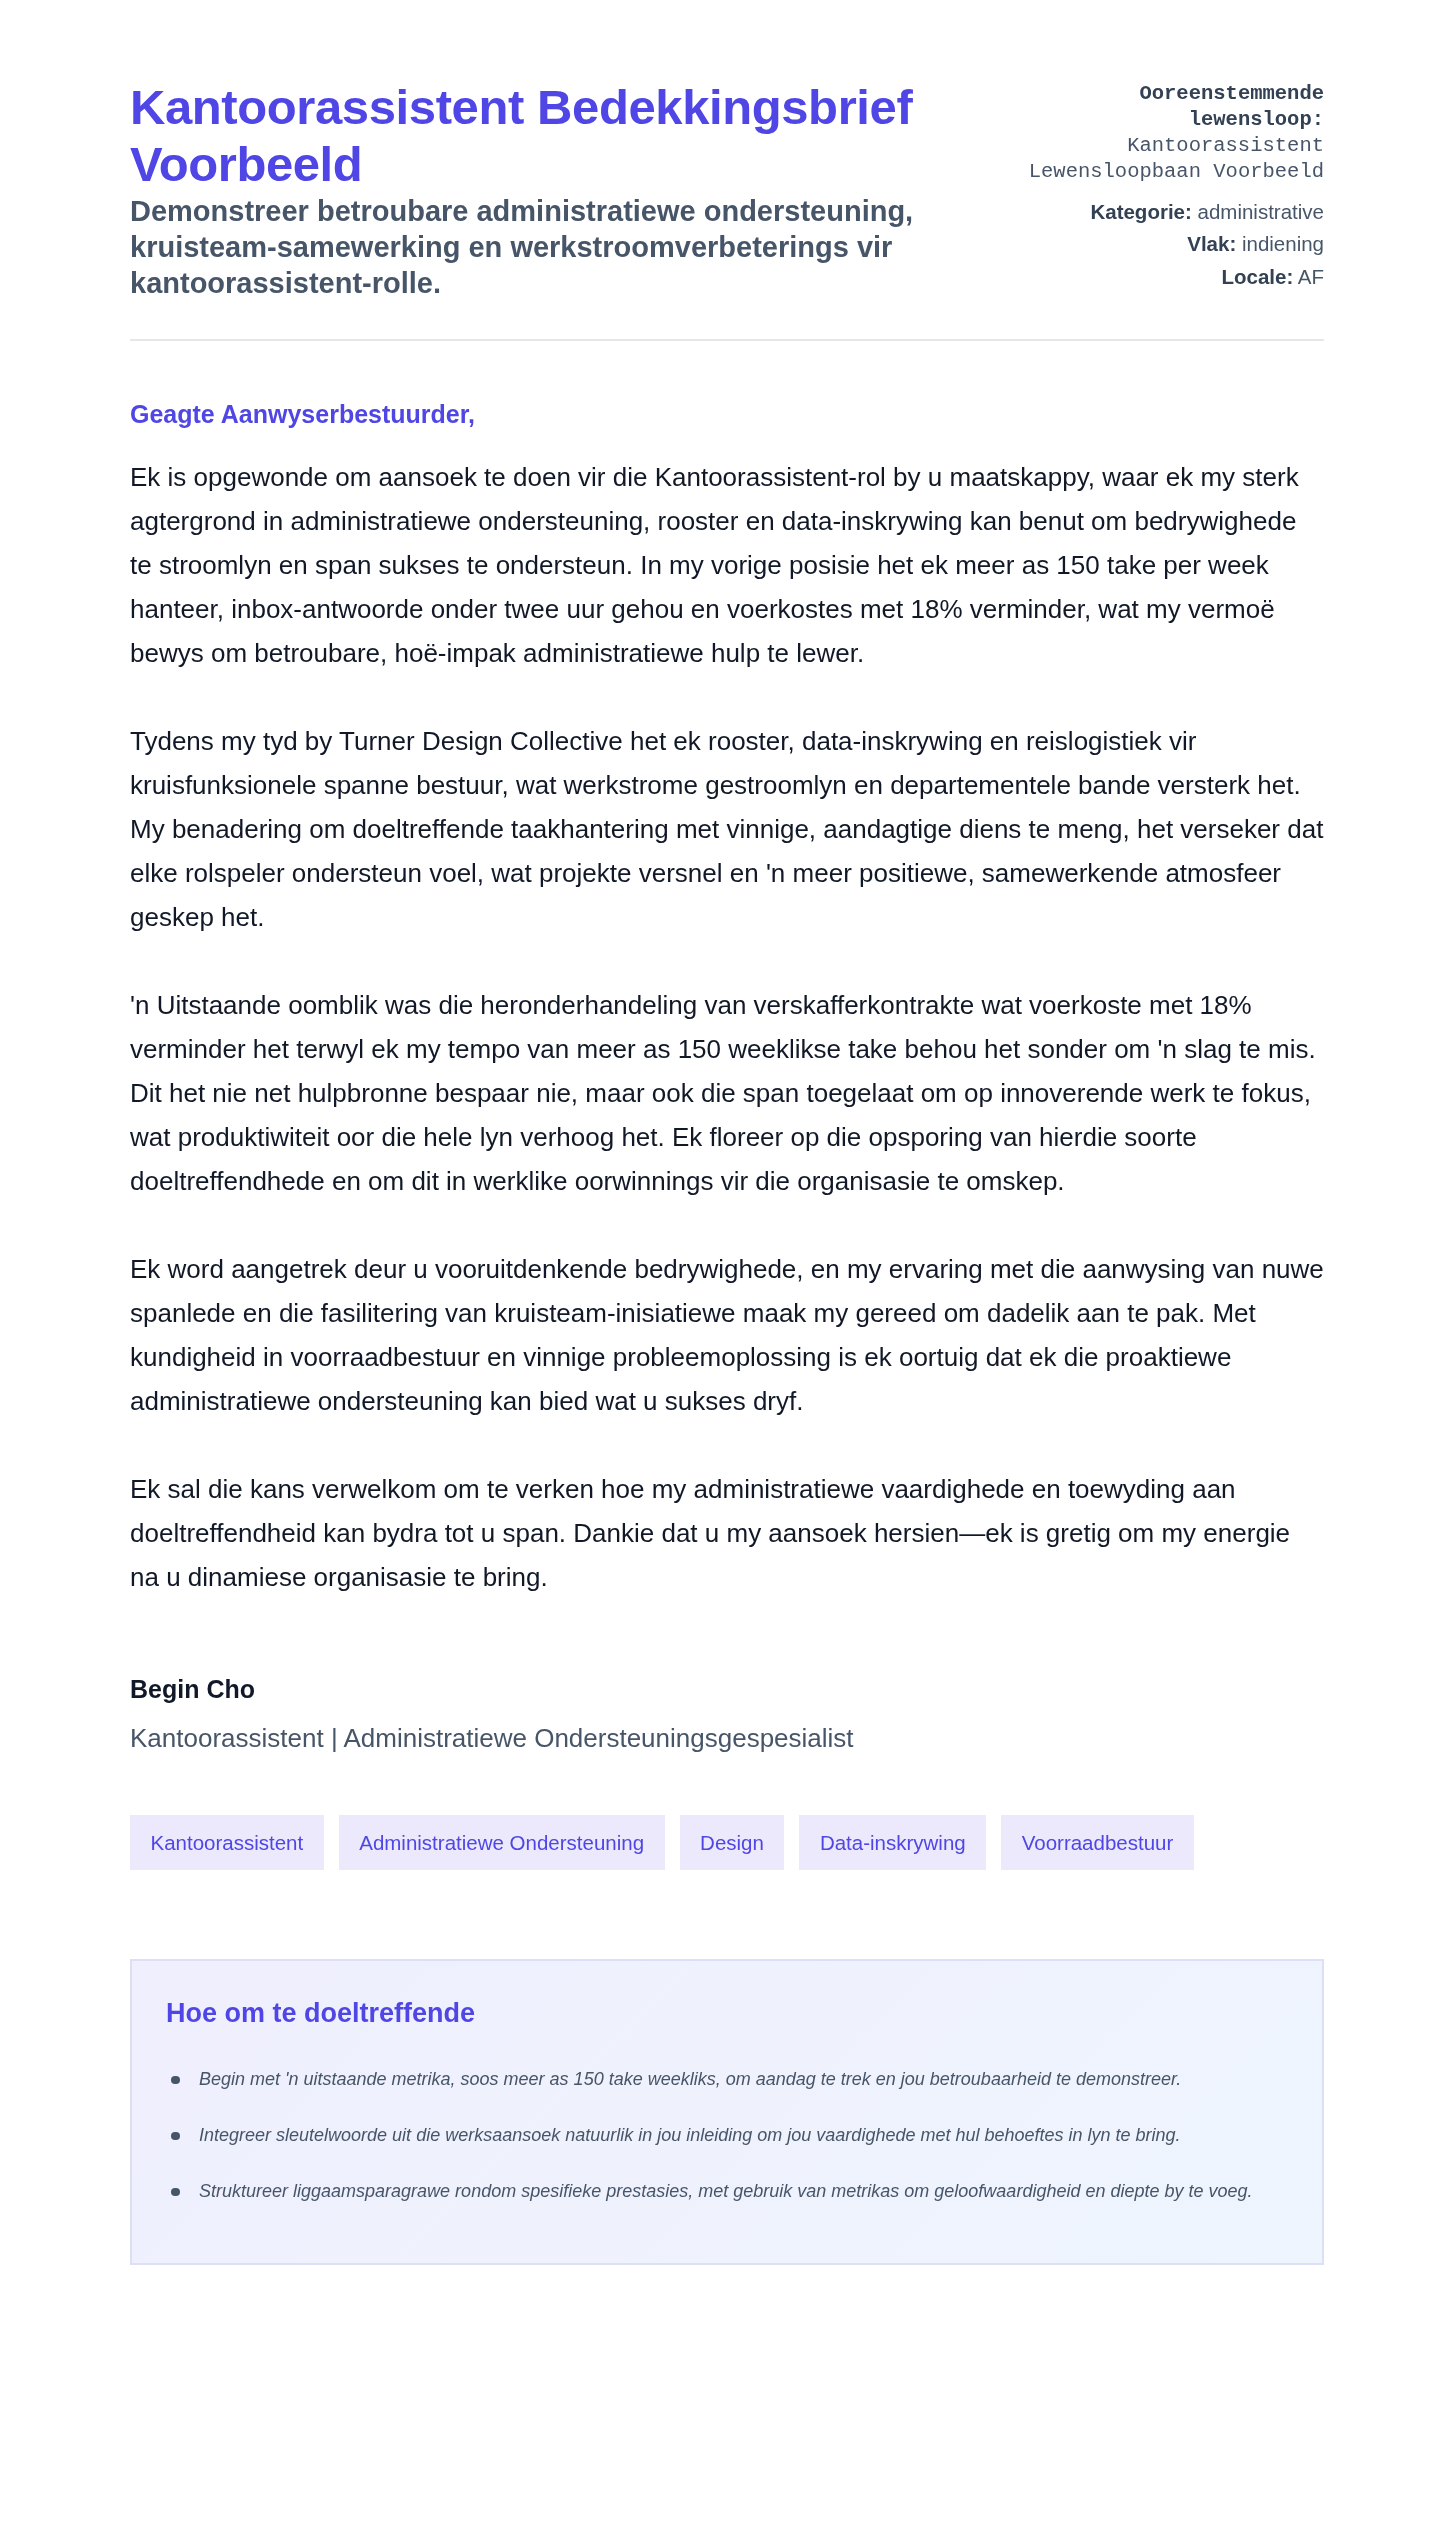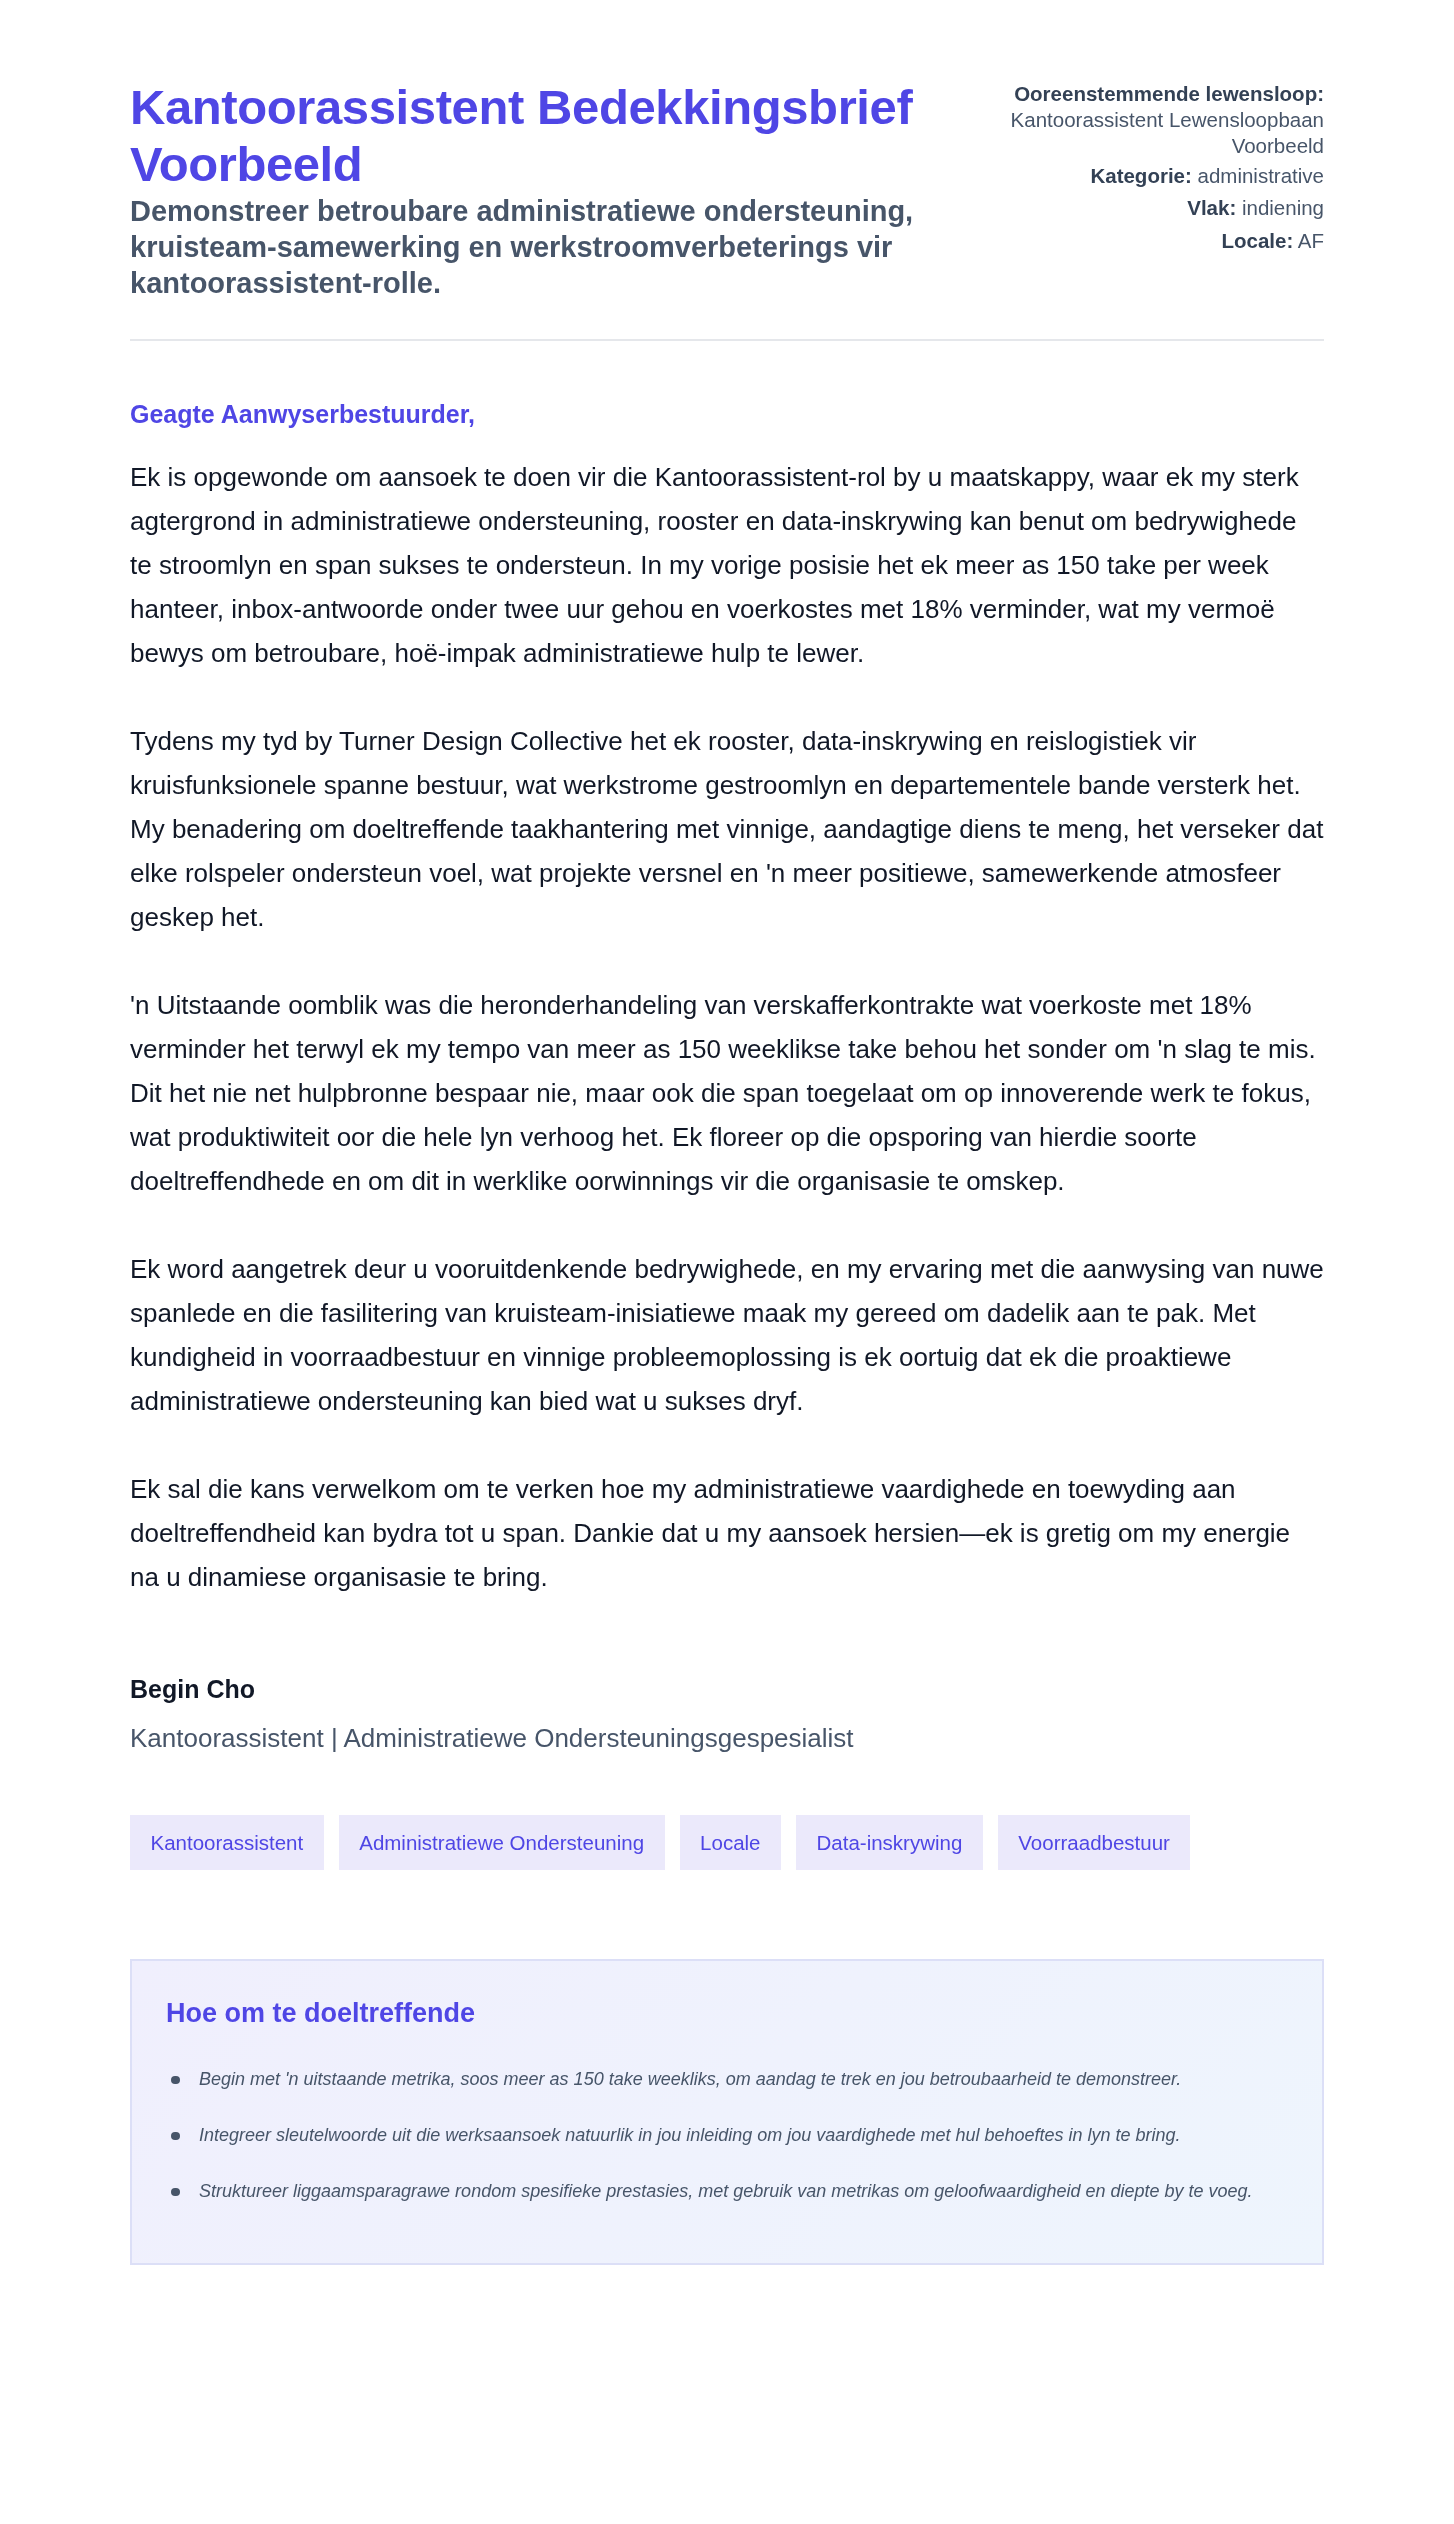--- a/index.html
+++ b/index.html
@@ -41,21 +41,21 @@
     }
     .meta {
       width: 325px;
       text-align: right;
       font-size: 20.5px;
       line-height: 26px;
       color: #475569;
       padding-top: 1.7px;
     }
     .meta-row { margin-bottom: 6.8px; }
-    .meta-row.first { margin-bottom: 4px; }
+    .meta-row.first { margin-bottom: 14px; font-family: Liberation Mono, monospace; }
     .meta-label { font-weight: 700; color: #334155; }
     
     .salutation {
       margin-top: 56px;
       font-size: 25px;
       font-weight: 700;
       color: #4f46e5;
       line-height: 34px;
     }
     .body-paragraphs { margin-top: 24px; }
@@ -175,21 +175,21 @@
   </section>
 
   <section class="signature">
     <p class="sig-name">Begin Cho</p>
     <p class="sig-title">Kantoorassistent | Administratiewe Ondersteuningsgespesialist</p>
   </section>
 
   <div class="tags">
     <span class="tag">Kantoorassistent</span>
     <span class="tag">Administratiewe Ondersteuning</span>
-    <span class="tag">Locale</span>
+    <span class="tag">Design</span>
     <span class="tag">Data-inskrywing</span>
     <span class="tag">Voorraadbestuur</span>
   </div>
 
   <aside class="tips">
     <h2 class="tips-title">Hoe om te doeltreffende</h2>
     <ul class="tips-list">
       <li class="tips-item">
         <span class="bullet-icon"></span>
         <span>Begin met 'n uitstaande metrika, soos meer as 150 take weekliks, om aandag te trek en jou betroubaarheid te demonstreer.</span>

